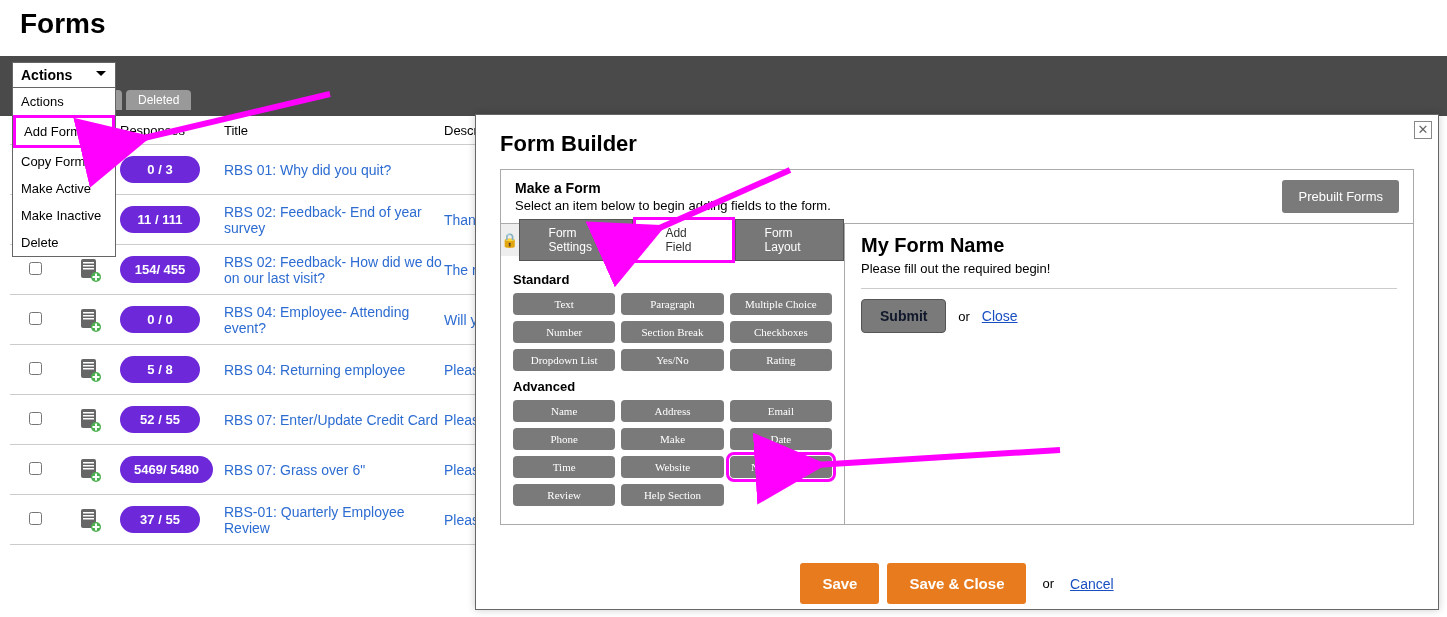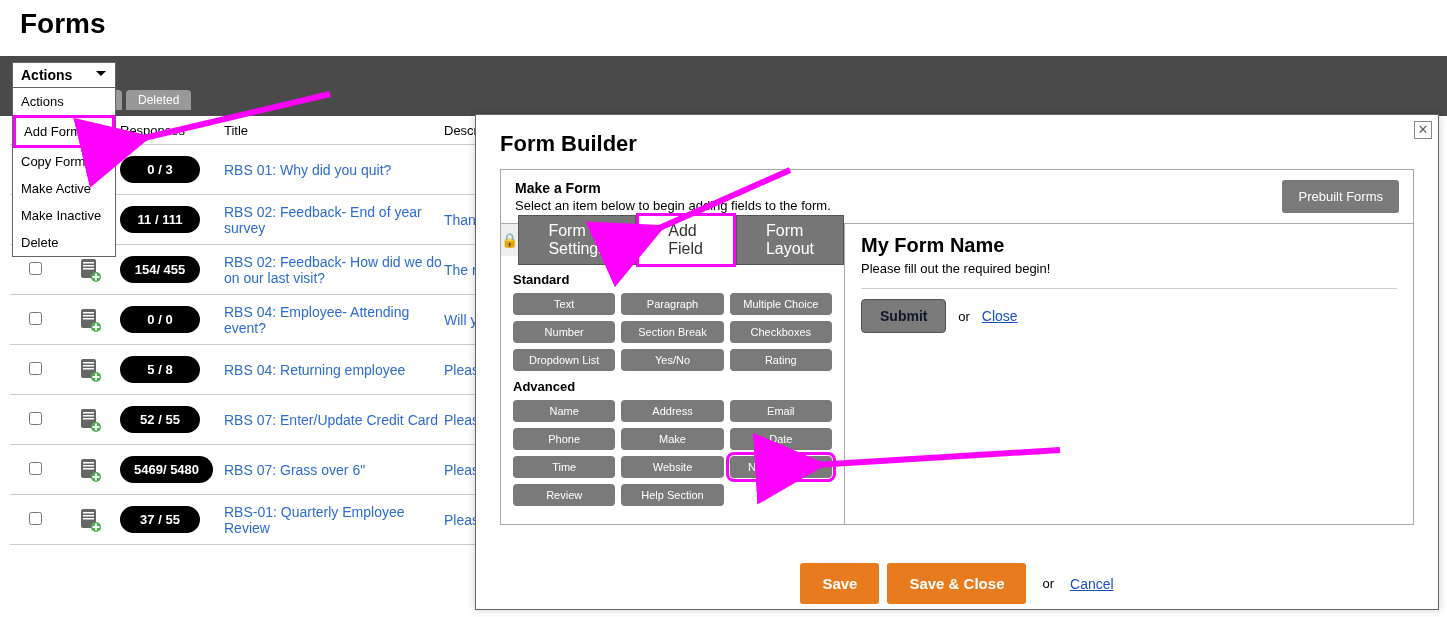--- a/index.html
+++ b/index.html
@@ -94,21 +94,21 @@
     display: flex; align-items: center;
     padding: 6px 0;
     border-bottom: 1px solid #ccc;
     min-height: 50px;
   }
   .row .cb { width: 50px; text-align: center; }
   .row .ic { width: 60px; display: flex; justify-content: center; }
   .row .resp { width: 104px; }
   .row .resp .badge {
     display: inline-block;
-    background: #000000; color: #fff;
+    background: #6d28d9; color: #fff;
     border-radius: 16px;
     padding: 6px 14px;
     font-size: 13px; font-weight: 600;
     min-width: 80px; text-align: center;
     white-space: nowrap;
   }
   .row .title { width: 220px; }
   .row .title a { color: #2d6cd1; text-decoration: none; }
   .row .desc { flex: 1; color: #2d6cd1; }
 
@@ -183,21 +183,21 @@
   .lock {
     width: 24px; text-align: center;
     color: #444;
     background: #eee;
     height: 32px; line-height: 32px;
   }
   .builder-tab {
     padding: 6px 29px;
     background: #777; color: #fff;
     border: 1px solid #555;
-    font-size: 16px;
+    font-size: 12px;
     cursor: pointer;
   }
   .builder-tab.sel {
     background: #fff; color: #333;
     border: 3px solid magenta;
   }
 
   .field-section {
     padding: 10px 12px;
   }
@@ -208,20 +208,21 @@
     gap: 6px;
     margin-bottom: 8px;
   }
   .field-btn {
     background: #7a7a7a; color: #fff;
     border: none;
     padding: 5px 0;
     font-size: 11px;
     border-radius: 4px;
     cursor: pointer;
+    font-family: Liberation Serif, serif;
   }
   .field-btn.hl {
     outline: 3px solid magenta;
     outline-offset: 1px;
   }
 
   .preview-title { font-size: 20px; font-weight: 700; }
   .preview-sub { font-size: 13px; margin: 4px 0 12px; }
   .submit-btn {
     background: #7a7a7a; color: #0f172a;

